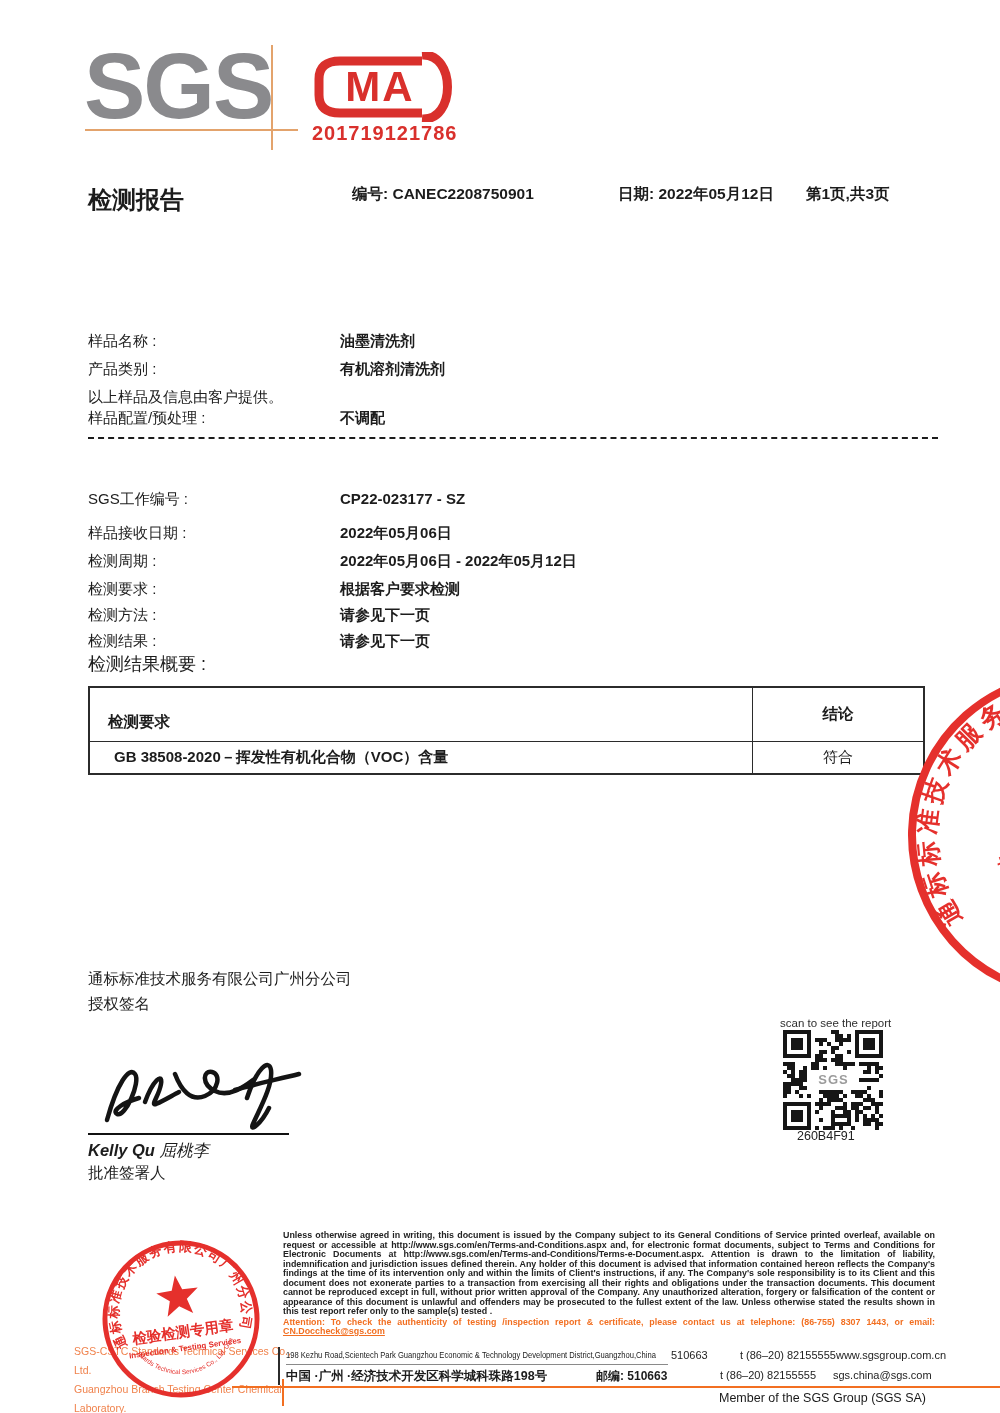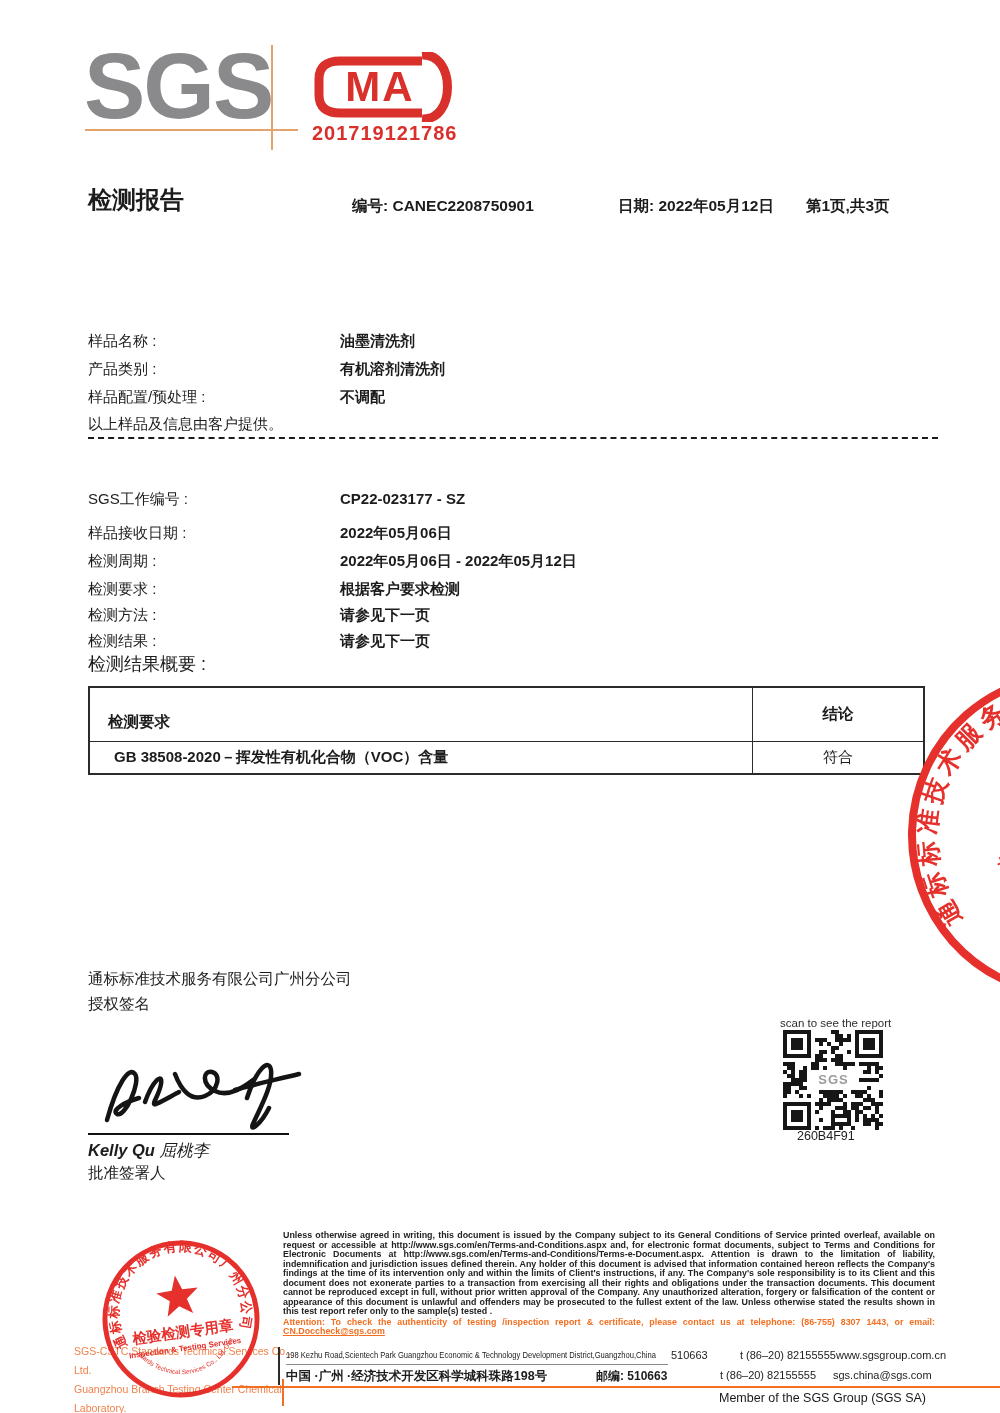--- a/index.html
+++ b/index.html
@@ -7,21 +7,21 @@
     position:relative;width:1000px;height:1413px;margin:0 auto;background:#ffffff;
     overflow:hidden;font-family:"Liberation Sans",sans-serif;color:#1c1c1c;
   }
   .abs{position:absolute;}
   
   .sgs-logo{left:84px;top:40px;font-size:92px;font-weight:bold;color:#8a8a8d;line-height:92px;letter-spacing:-2px;}
   .cross{background:#e3a36c;}
   .cma-num{left:312px;top:122px;font-size:20px;font-weight:bold;color:#d9302c;letter-spacing:1px;}
   
   .title{left:88px;top:184px;font-size:24px;font-weight:bold;}
-  .hmeta{top:196px;font-size:15.5px;font-weight:bold;}
+  .hmeta{top:184px;font-size:15.5px;font-weight:bold;}
   
   .row{display:flex;font-size:15px;line-height:21px;}
   .lblc{width:117px;}
   .lblw{width:252px;}
   .val{font-weight:bold;}
   .dashline{left:88px;top:437px;width:850px;border-top:2px dashed #1c1c1c;height:0;}
   
   .sumtable{left:88px;top:686px;width:837px;border:2px solid #2b2b2b;border-collapse:collapse;}
   .sumtable td{border:1.5px solid #2b2b2b;}
   .th1{padding:24px 0 8px 18px;font-size:15.5px;font-weight:bold;}
@@ -83,25 +83,25 @@
 
   <div class="abs" style="left:88px;top:330px;">
     <div class="row" style="margin-bottom:7px;">
       <span class="lblw">样品名称 :</span>
       <span class="val">油墨清洗剂</span>
     </div>
     <div class="row" style="margin-bottom:7px;">
       <span class="lblw">产品类别 :</span>
       <span class="val">有机溶剂清洗剂</span>
     </div>
+    <div class="row">以上样品及信息由客户提供。</div>
     <div class="row" style="margin-bottom:6px;">
       <span class="lblw">样品配置/预处理 :</span>
       <span class="val">不调配</span>
     </div>
-    <div class="row">以上样品及信息由客户提供。</div>
   </div>
 
   <div class="abs dashline"></div>
 
   <div class="abs" style="left:88px;top:488px;">
     <div class="row" style="margin-bottom:13px;">
       <span class="lblw">SGS工作编号 :</span>
       <span class="val">CP22-023177 - SZ</span>
     </div>
     <div class="row" style="margin-bottom:7px;">

